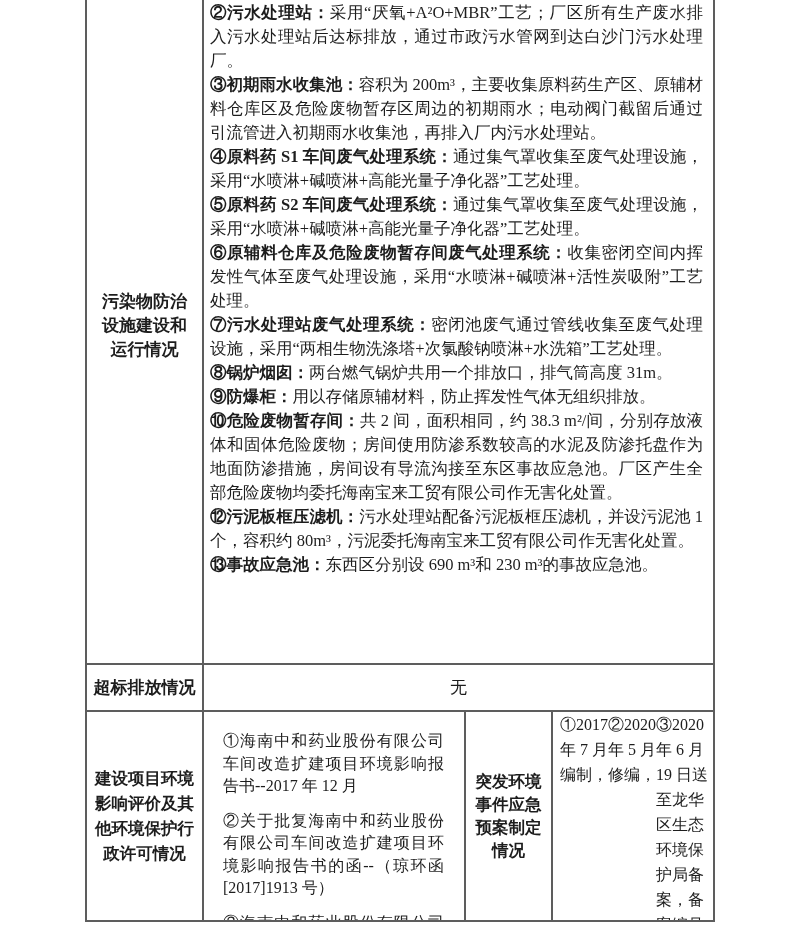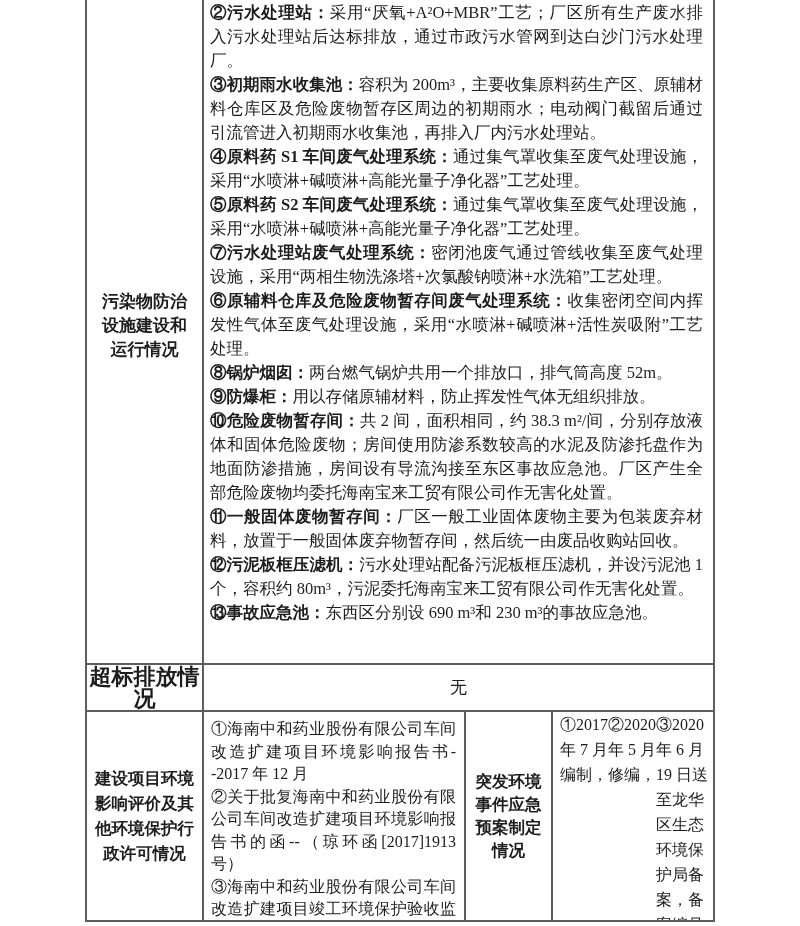--- a/index.html
+++ b/index.html
@@ -16,34 +16,34 @@
   .row { display:flex; box-sizing:border-box; min-height:0; }
   .r1 { height:677px; border-bottom:2px solid #5d5d5d; }
   .r2 { height:47px; border-bottom:2px solid #5d5d5d; }
   .r3 { flex:1; }
   .hcell {
     display:flex; align-items:center; justify-content:center; text-align:center;
     font-weight:bold; box-sizing:border-box; overflow:hidden;
   }
   .c1 { width:117px; flex:0 0 117px; border-right:2px solid #5d5d5d; }
   .r1 .c1 { padding:0 14px; font-size:17px; line-height:24px; }
-  .r2 .c1 { padding:0 2px;  font-size:22px; line-height:22px; }
+  .r2 .c1 { padding:0 2px;  font-size:17px; line-height:22px; }
   .r3 .c1 { padding:16px 5px;  font-size:16.5px; line-height:25px; }
   .facilities {
     flex:1; box-sizing:border-box; overflow:hidden;
     padding:13px 10px 4px 6px; font-size:16.5px; line-height:24px; text-align:justify;
   }
   .facilities p.item { margin:0; }
   .lbl { font-weight:bold; }
   .nocell { flex:1; display:flex; align-items:center; justify-content:center; font-size:17px; }
   .docs {
     flex:0 0 262px; width:262px; border-right:2px solid #5d5d5d; box-sizing:border-box;
     overflow:hidden; padding:6px 8px 3px 7px; font-size:16px; line-height:22.5px;
   }
-  .docs p { margin:0; text-align:justify; }
+  .docs p { margin:12px; text-align:justify; }
   .c3 { flex:0 0 87px; width:87px; border-right:2px solid #5d5d5d; padding:10px 9px; font-size:16.5px; line-height:23px; }
   .plan {
     flex:1; box-sizing:border-box; overflow:hidden;
     display:flex; justify-content:center;
     padding:0 3px 0 7px; font-size:16px; line-height:25px; text-align:left;
   }
   .plan div { margin:0; }
 </style>
 </head>
 <body>
@@ -53,26 +53,25 @@
 
     <div class="row r1">
       <div class="c1 hcell">
         <span>污染物防治设施建设和运行情况</span>
       </div>
       <div class="facilities">
         <p class="item"><span class="lbl">②污水处理站：</span><span>采用“厌氧+A²O+MBR”工艺；厂区所有生产废水排入污水处理站后达标排放，通过市政污水管网到达白沙门污水处理厂。</span></p>
         <p class="item"><span class="lbl">③初期雨水收集池：</span><span>容积为 200m³，主要收集原料药生产区、原辅材料仓库区及危险废物暂存区周边的初期雨水；电动阀门截留后通过引流管进入初期雨水收集池，再排入厂内污水处理站。</span></p>
         <p class="item"><span class="lbl">④原料药 S1 车间废气处理系统：</span><span>通过集气罩收集至废气处理设施，采用“水喷淋+碱喷淋+高能光量子净化器”工艺处理。</span></p>
         <p class="item"><span class="lbl">⑤原料药 S2 车间废气处理系统：</span><span>通过集气罩收集至废气处理设施，采用“水喷淋+碱喷淋+高能光量子净化器”工艺处理。</span></p>
+        <p class="item"><span class="lbl">⑥原辅料仓库及危险废物暂存间废气处理系统：</span><span>收集密闭空间内挥发性气体至废气处理设施，采用“水喷淋+碱喷淋+活性炭吸附”工艺处理。</span></p>
         <p class="item"><span class="lbl">⑦污水处理站废气处理系统：</span><span>密闭池废气通过管线收集至废气处理设施，采用“两相生物洗涤塔+次氯酸钠喷淋+水洗箱”工艺处理。</span></p>
-        <p class="item"><span class="lbl">⑥原辅料仓库及危险废物暂存间废气处理系统：</span><span>收集密闭空间内挥发性气体至废气处理设施，采用“水喷淋+碱喷淋+活性炭吸附”工艺处理。</span></p>
-        <p class="item"><span class="lbl">⑧锅炉烟囱：</span><span>两台燃气锅炉共用一个排放口，排气筒高度 52m。</span></p>
+        <p class="item"><span class="lbl">⑧锅炉烟囱：</span><span>两台燃气锅炉共用一个排放口，排气筒高度 31m。</span></p>
         <p class="item"><span class="lbl">⑨防爆柜：</span><span>用以存储原辅材料，防止挥发性气体无组织排放。</span></p>
         <p class="item"><span class="lbl">⑩危险废物暂存间：</span><span>共 2 间，面积相同，约 38.3 m²/间，分别存放液体和固体危险废物；房间使用防渗系数较高的水泥及防渗托盘作为地面防渗措施，房间设有导流沟接至东区事故应急池。厂区产生全部危险废物均委托海南宝来工贸有限公司作无害化处置。</span></p>
-        <p class="item"><span class="lbl">⑪一般固体废物暂存间：</span><span>厂区一般工业固体废物主要为包装废弃材料，放置于一般固体废弃物暂存间，然后统一由废品收购站回收。</span></p>
         <p class="item"><span class="lbl">⑫污泥板框压滤机：</span><span>污水处理站配备污泥板框压滤机，并设污泥池 1 个，容积约 80m³，污泥委托海南宝来工贸有限公司作无害化处置。</span></p>
         <p class="item"><span class="lbl">⑬事故应急池：</span><span>东西区分别设 690 m³和 230 m³的事故应急池。</span></p>
 
       </div>
     </div>
 
     <div class="row r2">
       <div class="c1 hcell">
         <span>超标排放情况</span>
       </div>

